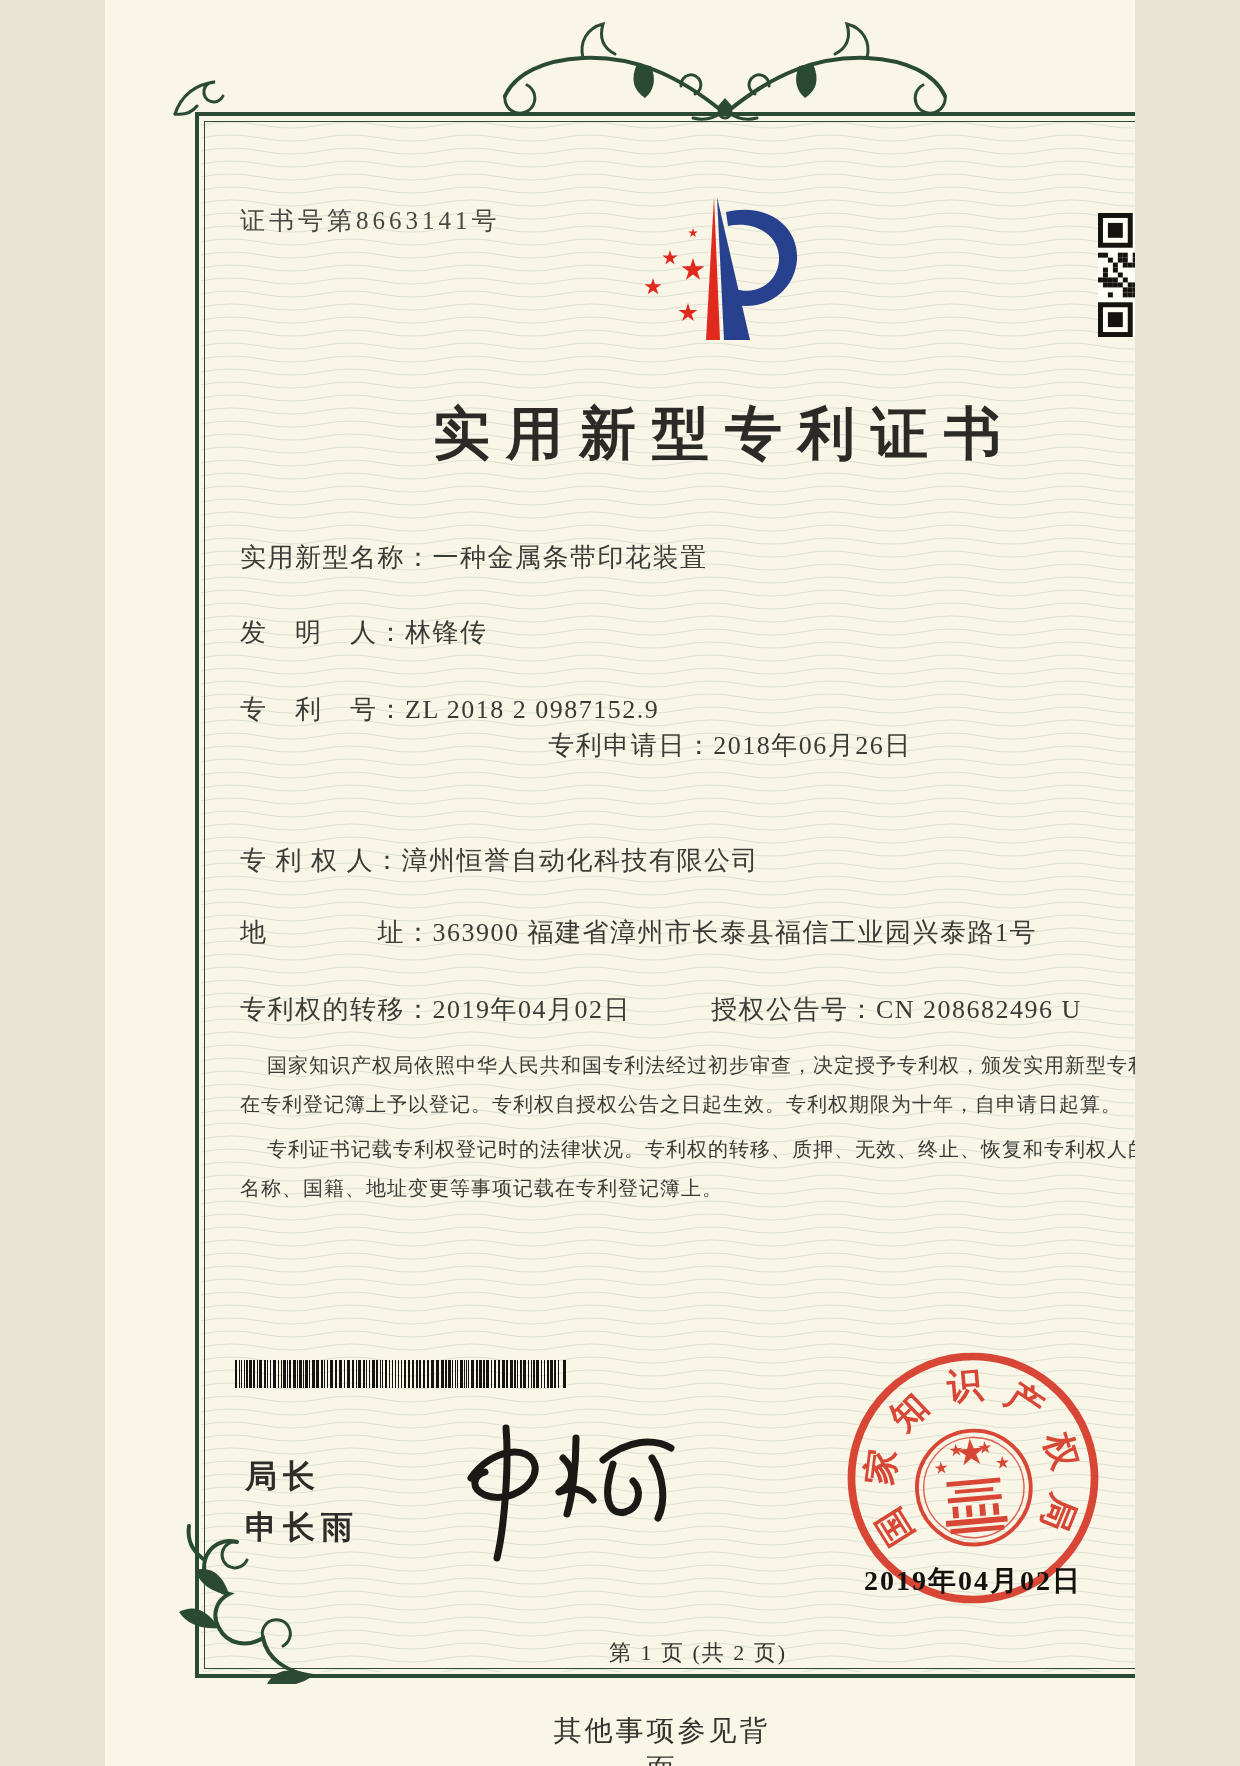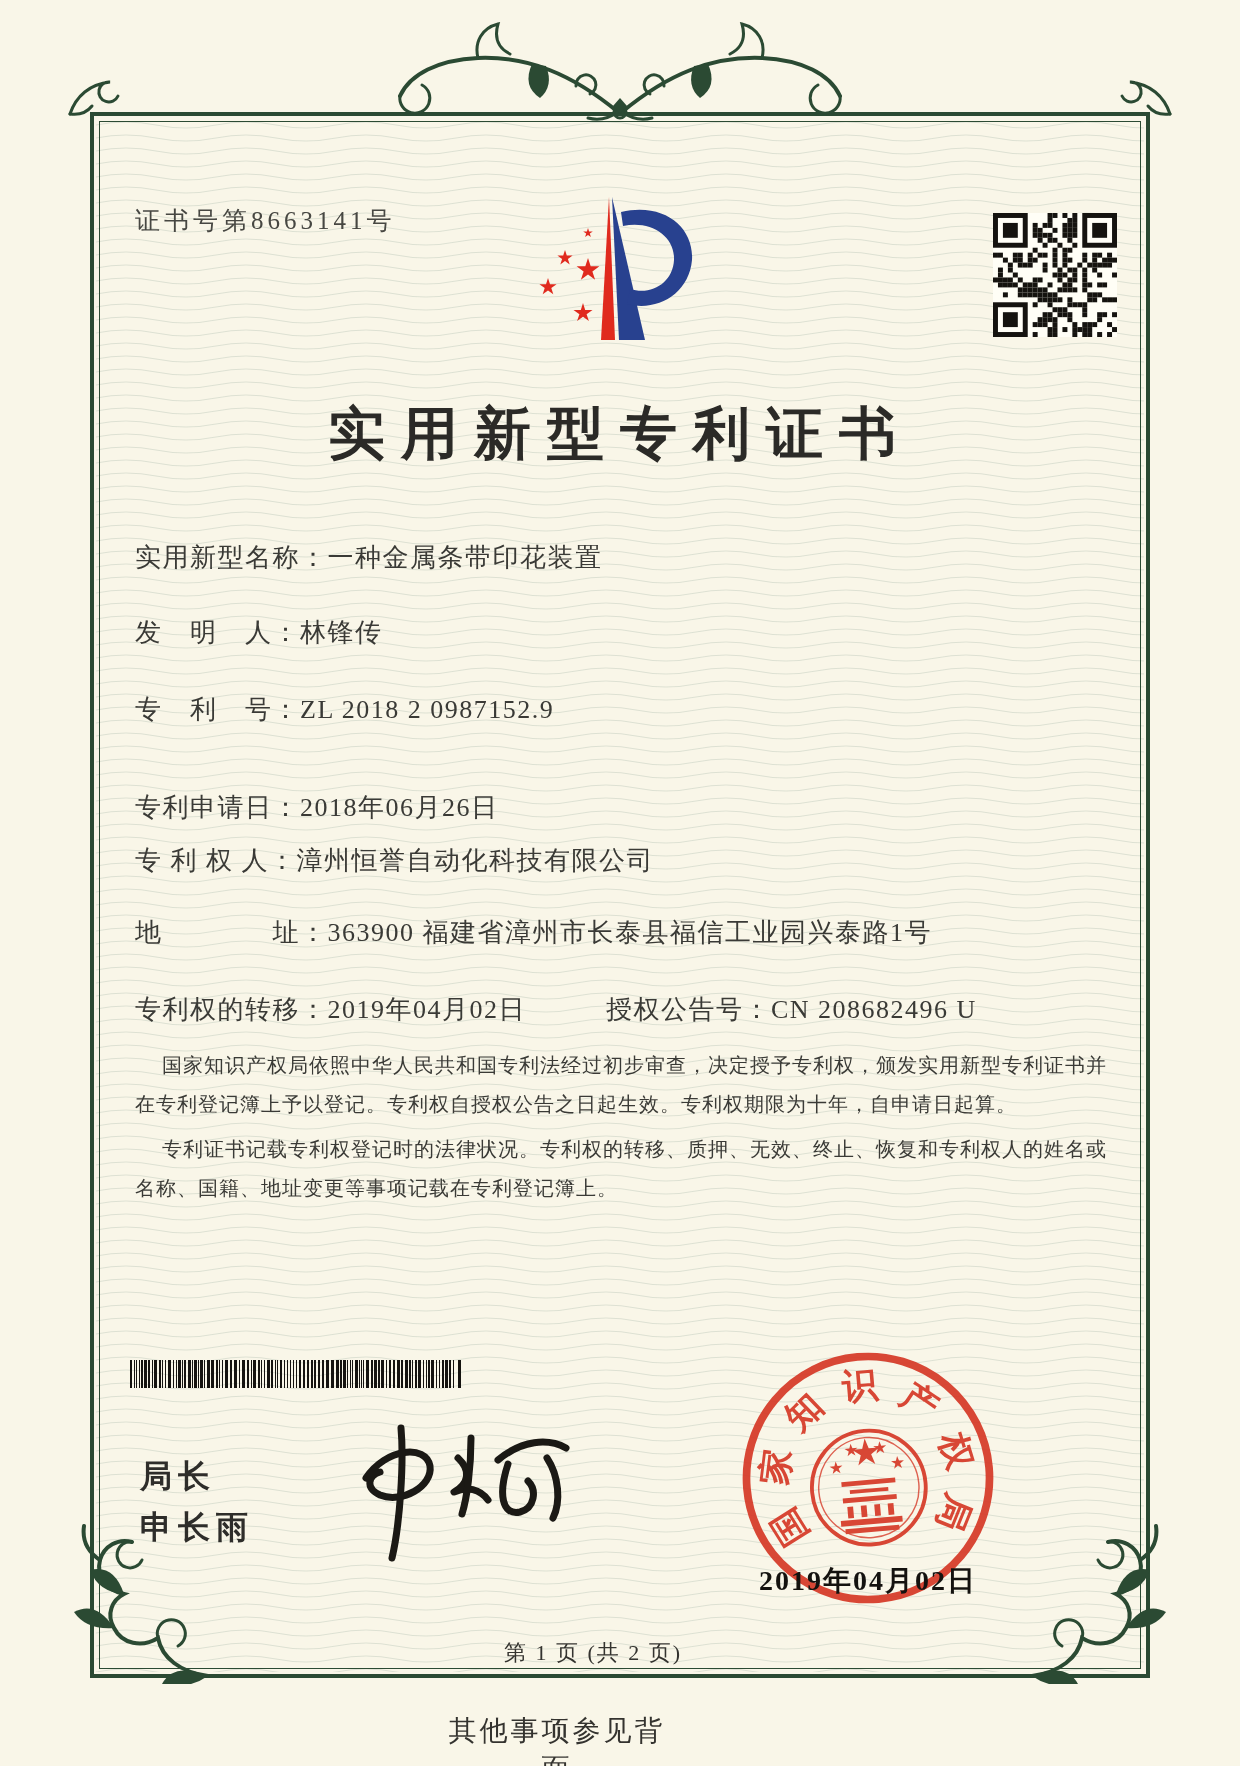--- a/index.html
+++ b/index.html
@@ -1,17 +1,17 @@
 <!DOCTYPE html>
 <html><head>
 <meta charset="utf-8">
 <style>
   html,body{margin:0;padding:0;background:#e8e4d4;}
   .page{
-    position:relative; width:1240px; height:1766px; margin:0 auto;
+    position:relative; width:1030px; height:1766px; margin:0 auto;
     background:#f9f6e8; overflow:hidden;
     font-family:"Liberation Serif","DejaVu Serif",serif;
     color:#3a3a36;
   }
   .abs{position:absolute;}
   
   .frame-outer{
     left:90px; top:112px; width:1060px; height:1566px;
     border:4px solid #2b4a33; box-sizing:border-box; z-index:1;
   }
@@ -340,21 +340,21 @@
     <span class="field-label">实用新型名称：</span><span class="field-value">一种金属条带印花装置</span>
   </div>
 
   <div class="abs content title">实用新型专利证书</div>
   <div class="abs content field-row" style="top:615px;">
     <span class="field-label">发　明　人：</span><span class="field-value">林锋传</span>
   </div>
   <div class="abs content field-row" style="top:692px;">
     <span class="field-label">专　利　号：</span><span class="field-value">ZL 2018 2 0987152.9</span>
   </div>
-  <div class="abs content field-row" style="top:790px;">
+  <div class="abs content field-row" style="top:728px;text-align:center;">
     <span class="field-label">专利申请日：</span><span class="field-value">2018年06月26日</span>
   </div>
   <div class="abs content field-row" style="top:843px;">
     <span class="field-label">专 利 权 人：</span><span class="field-value">漳州恒誉自动化科技有限公司</span>
   </div>
   <div class="abs content field-row" style="top:915px;">
     <span class="field-label">地　　　　址：</span><span class="field-value">363900 福建省漳州市长泰县福信工业园兴泰路1号</span>
   </div>
   <div class="abs content field-row dual" style="top:992px;">
     <span><span class="field-label">专利权的转移：</span><span class="field-value">2019年04月02日</span></span>

